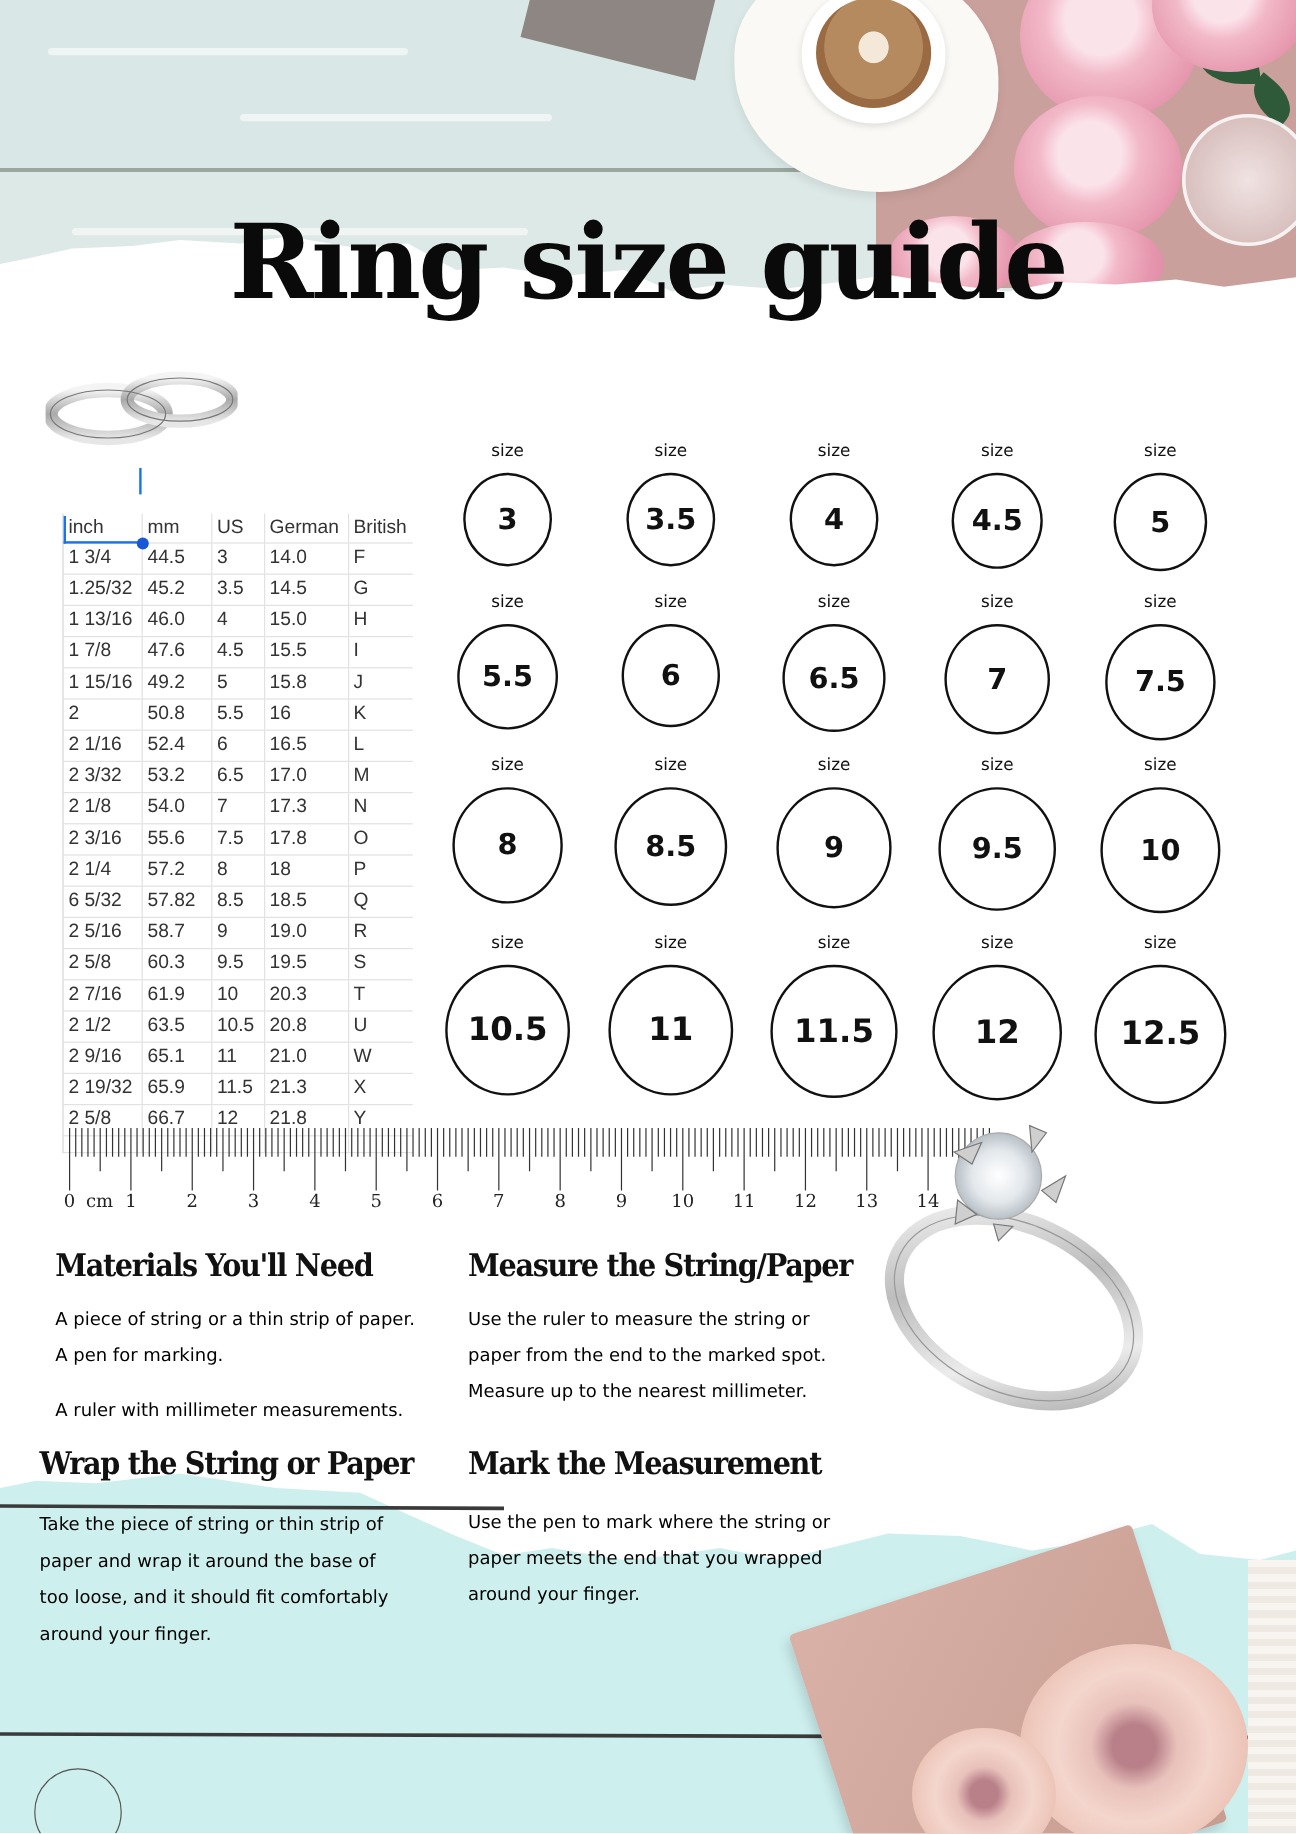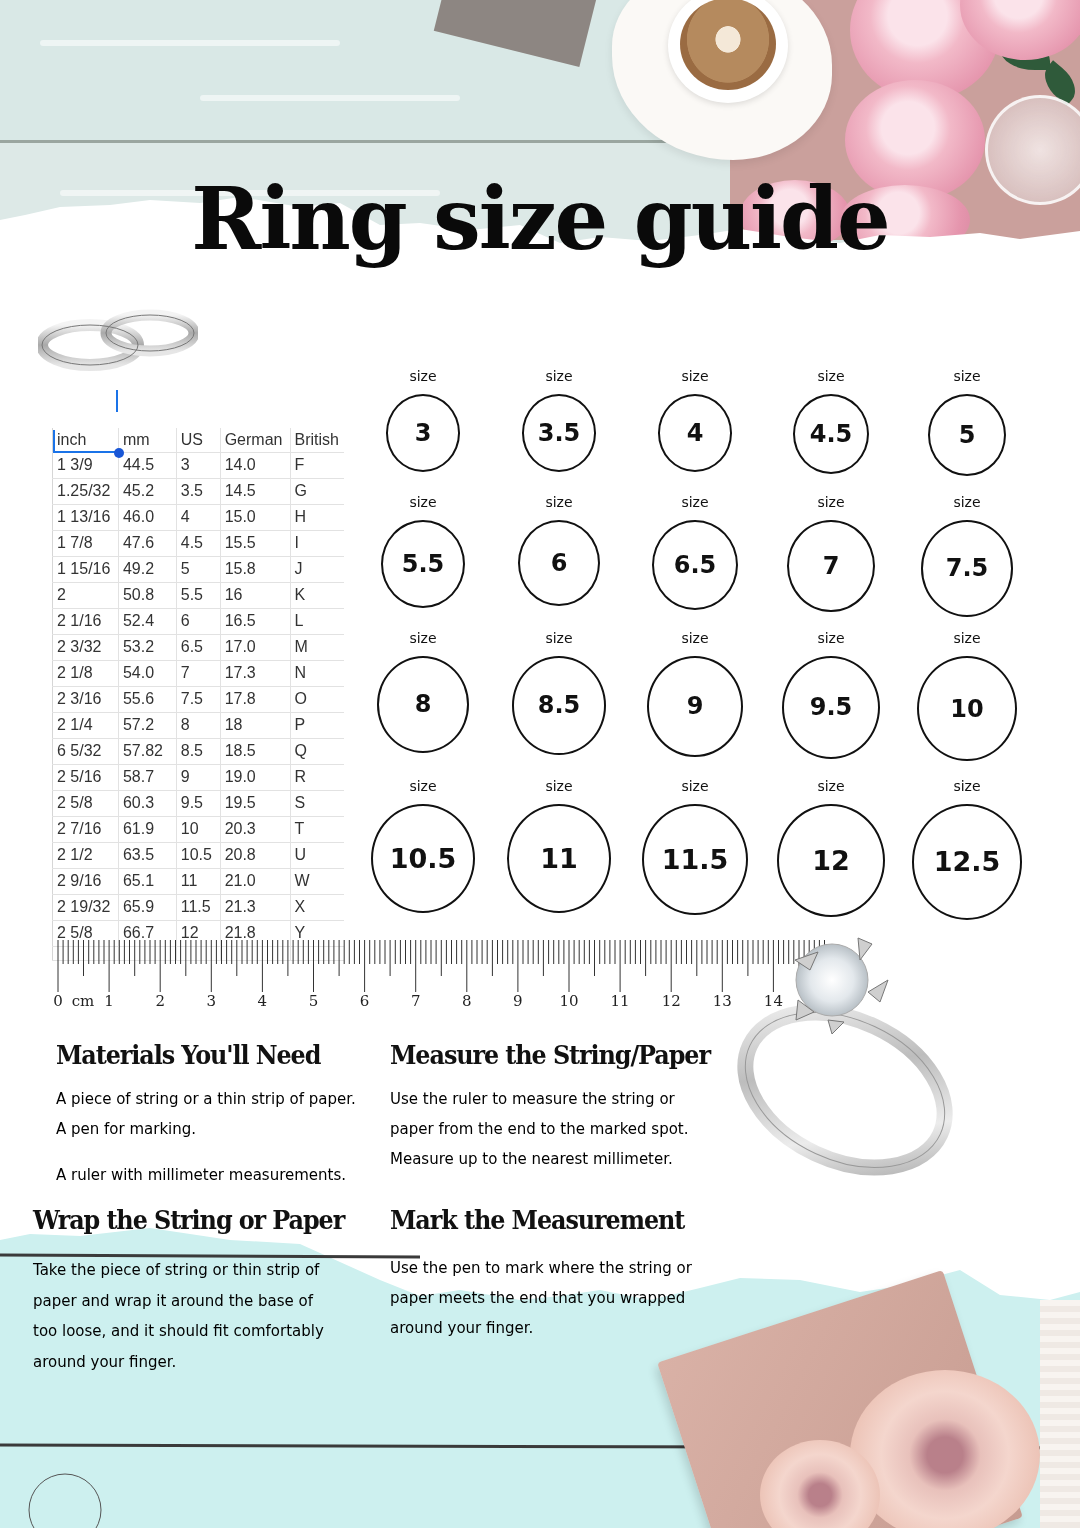--- a/index.html
+++ b/index.html
@@ -140,21 +140,21 @@
 
   
   .section { position: absolute; }
   .section h2 {
     font-family: "DejaVu Serif", serif; font-weight: bold; font-size: 26px; letter-spacing: -1.2px;
     color: #111; white-space: nowrap; transform: scaleX(0.92); transform-origin: left center;
   }
   .section p {
     font-family: "DejaVu Sans", sans-serif; font-size: 15px; color: #000000; line-height: 30px; white-space: nowrap;
   }
-  .sec-materials { left: 56px; top: 1040px; }
+  .sec-materials { left: 46px; top: 1040px; }
   .sec-materials p { margin-top: 14px; line-height: 30px; }
   .sec-measure { left: 390px; top: 1040px; }
   .sec-measure p { margin-top: 14px; }
   .sec-wrap { left: 33px; top: 1205px; }
   .sec-wrap p { margin-top: 20px; line-height: 30.5px; }
   .sec-mark { left: 390px; top: 1205px; }
   .sec-mark p { margin-top: 18px; }
 </style>
 </head>
 <body>
@@ -202,21 +202,21 @@
     <tr>
       <th class="c-inch sel-cell">inch</th>
       <th class="c-mm">mm</th>
       <th class="c-us">US</th>
       <th class="c-de">German</th>
       <th class="c-uk">British</th>
     </tr>
   </thead>
   <tbody id="table-body">
       <tr>
-        <td>1 3/9</td>
+        <td>1 3/4</td>
         <td>44.5</td>
         <td>3</td>
         <td>14.0</td>
         <td>F</td>
       </tr>
       <tr>
         <td>1.25/32</td>
         <td>45.2</td>
         <td>3.5</td>
         <td>14.5</td>

